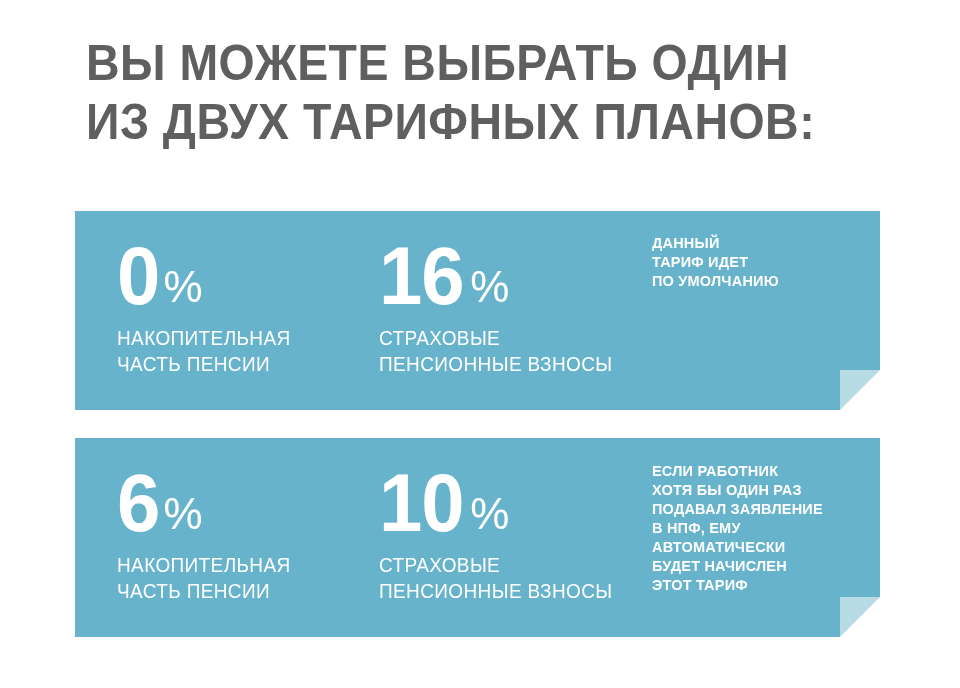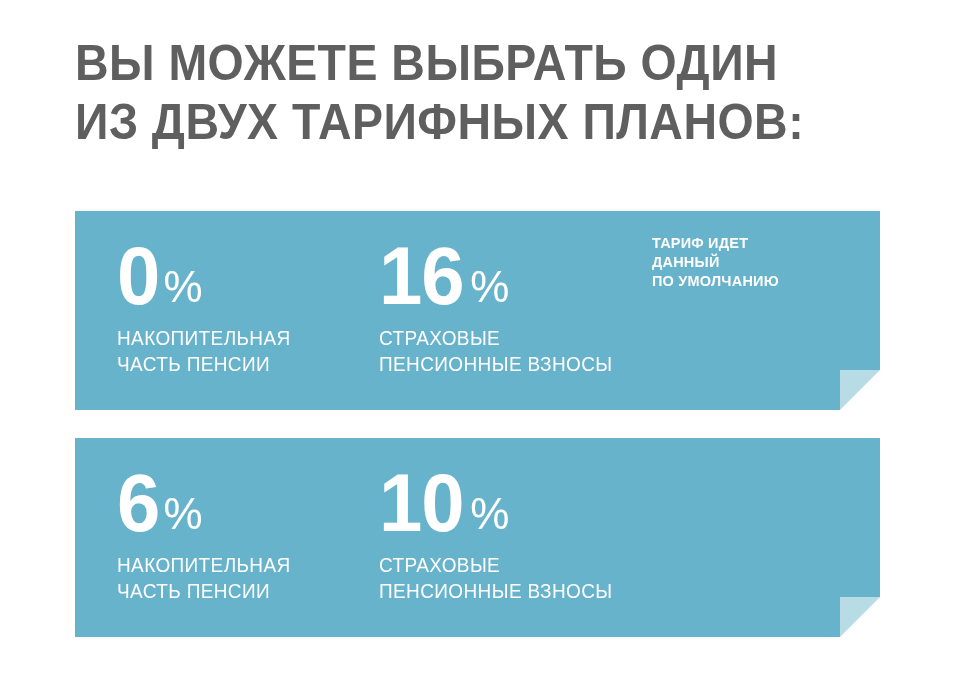--- a/index.html
+++ b/index.html
@@ -17,21 +17,21 @@
   }
 
   .page {
     position: absolute;
     inset: 0;
   }
 
   
   .headline {
     position: absolute;
-    left: 75px;
+    left: 86px;
     top: 34px;
     width: 840px;
   }
   .headline-line {
     display: block;
     color: #5f5f5f;
     font-family: "Liberation Sans", sans-serif;
     font-weight: bold;
     font-size: 50px;
     line-height: 59px;
@@ -158,22 +158,22 @@
         <span class="stat-number">16</span>
         <span class="stat-pct">%</span>
       </div>
       <div class="stat-caption">
         <span>СТРАХОВЫЕ</span><br>
         <span>ПЕНСИОННЫЕ ВЗНОСЫ</span>
       </div>
     </div>
 
     <div class="note">
+      <span class="note-line">ДАННЫЙ</span>
       <span class="note-line">ТАРИФ ИДЕТ</span>
-      <span class="note-line">ДАННЫЙ</span>
       <span class="note-line">ПО УМОЛЧАНИЮ</span>
     </div>
 
     <div class="fold-cut"></div>
     <div class="fold-tri"></div>
   </div>
 
   <div class="panel panel-2">
 
     <div class="stat stat-a">
@@ -191,18 +191,27 @@
       <div class="stat-value">
         <span class="stat-number">10</span>
         <span class="stat-pct">%</span>
       </div>
       <div class="stat-caption">
         <span>СТРАХОВЫЕ</span><br>
         <span>ПЕНСИОННЫЕ ВЗНОСЫ</span>
       </div>
     </div>
 
+    <div class="note note-2">
+      <span class="note-line">ЕСЛИ РАБОТНИК</span>
+      <span class="note-line">ХОТЯ БЫ ОДИН РАЗ</span>
+      <span class="note-line">ПОДАВАЛ ЗАЯВЛЕНИЕ</span>
+      <span class="note-line">В НПФ, ЕМУ</span>
+      <span class="note-line">АВТОМАТИЧЕСКИ</span>
+      <span class="note-line">БУДЕТ НАЧИСЛЕН</span>
+      <span class="note-line">ЭТОТ ТАРИФ</span>
+    </div>
 
     <div class="fold-cut"></div>
     <div class="fold-tri"></div>
   </div>
 
 </div>
 
 </body></html>

